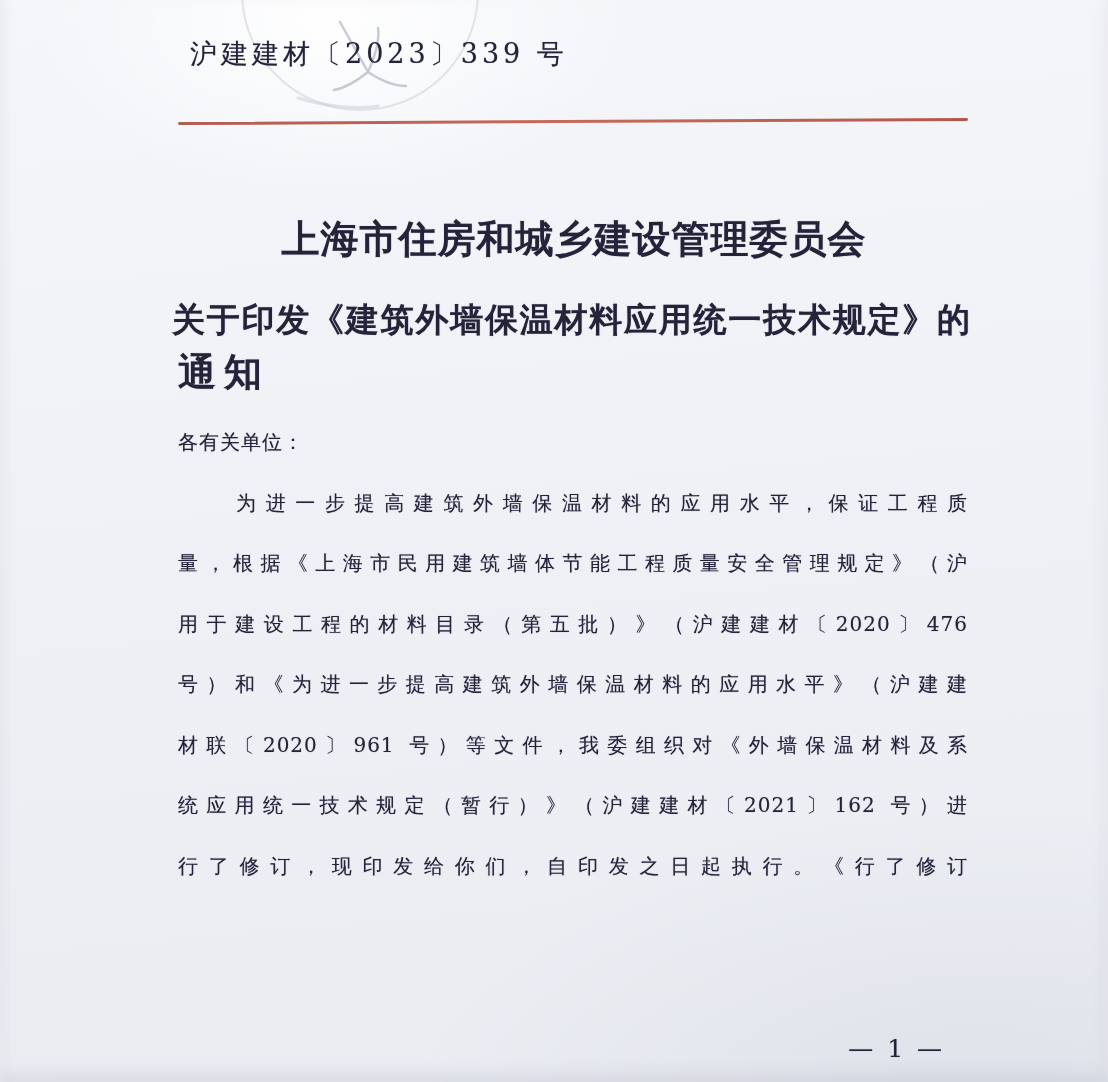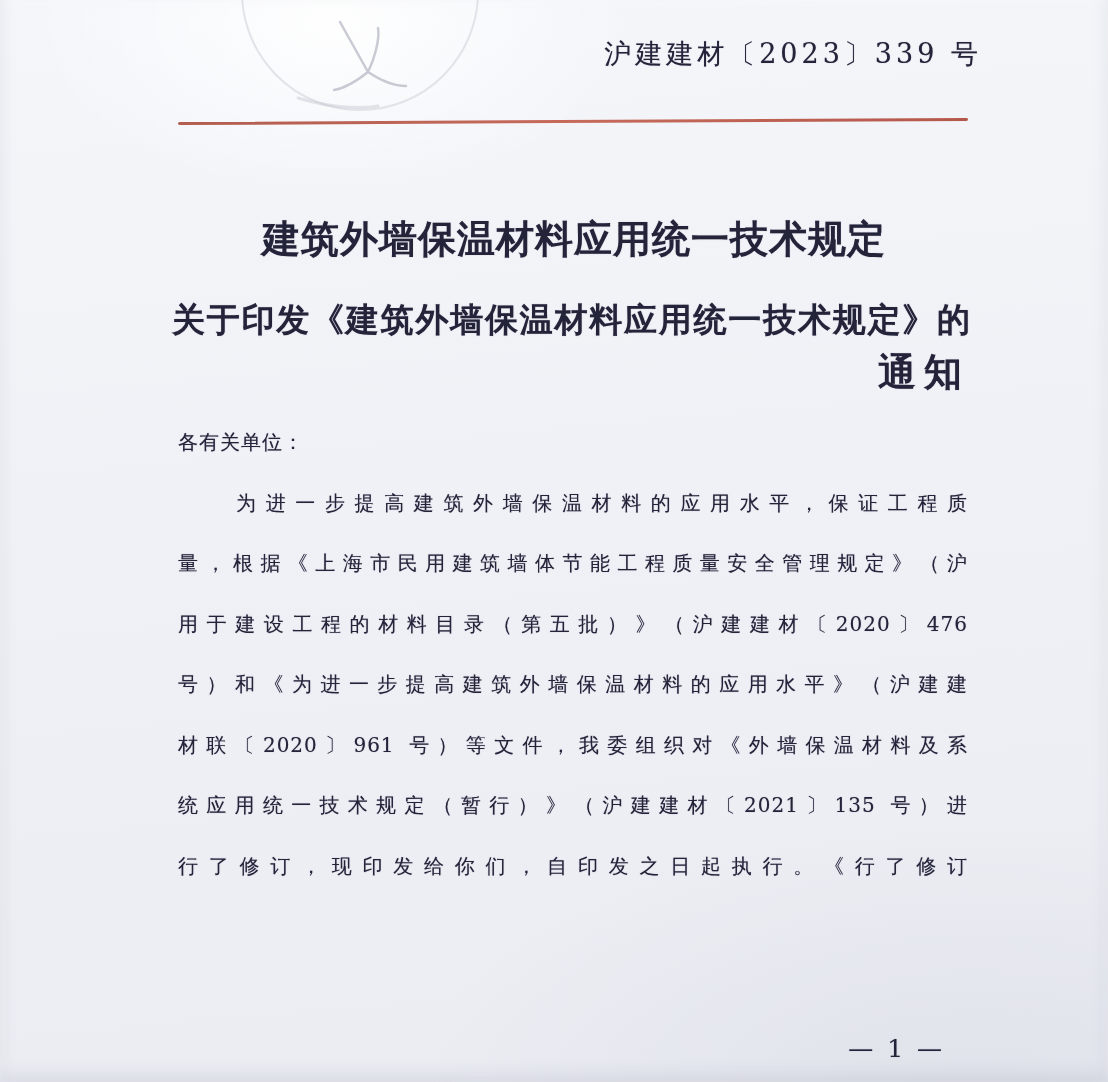--- a/index.html
+++ b/index.html
@@ -21,21 +21,21 @@
     box-shadow: inset 0 -7px 16px rgba(150,155,172,0.22), inset 0 3px 8px rgba(255,255,255,0.6);
   }
   .txt {
     text-shadow: 0 0 1px rgba(28,28,58,0.38);
   }
   .doc-number {
     position: absolute;
     top: 34px;
     left: 190px;
     width: 792px;
-    text-align: right;
+    text-align: left;
     font-size: 27px;
     line-height: 40px;
     letter-spacing: 4px;
     font-weight: 500;
   }
   .red-line {
     position: absolute;
     top: 120px;
     left: 178px;
     width: 790px;
@@ -65,21 +65,21 @@
     font-weight: bold;
     text-align: justify;
     margin-top: 12px;
   }
   .title-line2::after { content: ""; display: inline-block; width: 100%; height: 0; }
   .title-line3 {
     position: absolute;
     top: 347px;
     left: 178px;
     width: 792px;
-    text-align: right;
+    text-align: left;
     font-size: 38px;
     line-height: 50px;
     font-weight: bold;
     letter-spacing: 8px;
   }
   .body-block {
     position: absolute;
     top: 412px;
     left: 178px;
     width: 790px;
@@ -120,30 +120,30 @@
   <svg class="scan-artifact" width="320" height="150" viewBox="0 0 320 150">
     <circle cx="132" cy="-8" r="118" fill="none" stroke="#d9dbe2" stroke-width="2" opacity="0.75"></circle>
     <path d="M112,22 C122,40 132,58 140,72 M140,72 C146,60 152,40 150,28 M140,72 C130,80 118,88 106,90 M140,72 C152,80 166,86 178,86" fill="none" stroke="#9fa1b0" stroke-width="2.5" opacity="0.55" stroke-linecap="round"></path>
     <path d="M70,98 C96,106 128,110 150,106" fill="none" stroke="#c4c6d0" stroke-width="3" opacity="0.45" stroke-linecap="round"></path>
   </svg>
 
   <div class="doc-number txt">沪建建材〔2023〕339 号</div>
 
   <div class="red-line"></div>
 
-  <div class="title-line1 txt">建筑外墙保温材料应用统一技术规定</div>
+  <div class="title-line1 txt">上海市住房和城乡建设管理委员会</div>
   <div class="title-line2 txt">关于印发《建筑外墙保温材料应用统一技术规定》的</div>
   <div class="title-line3 txt">通知</div>
 
   <div class="body-block">
     <div class="body-line txt">各有关单位：</div>
     <div class="body-line justify indent txt">为进一步提高建筑外墙保温材料的应用水平，保证工程质</div>
     <div class="body-line justify txt">量，根据《上海市民用建筑墙体节能工程质量安全管理规定》（沪</div>
     <div class="body-line justify txt">用于建设工程的材料目录（第五批）》（沪建建材〔2020〕476</div>
     <div class="body-line justify txt">号）和《为进一步提高建筑外墙保温材料的应用水平》（沪建建</div>
     <div class="body-line justify txt">材联〔2020〕961 号）等文件，我委组织对《外墙保温材料及系</div>
-    <div class="body-line justify txt">统应用统一技术规定（暂行）》（沪建建材〔2021〕135 号）进</div>
+    <div class="body-line justify txt">统应用统一技术规定（暂行）》（沪建建材〔2021〕162 号）进</div>
     <div class="body-line justify txt">行了修订，现印发给你们，自印发之日起执行。《行了修订</div>
   </div>
 
   <div class="page-number txt">— 1 —</div>
 
 </div>
 
 </body></html>

